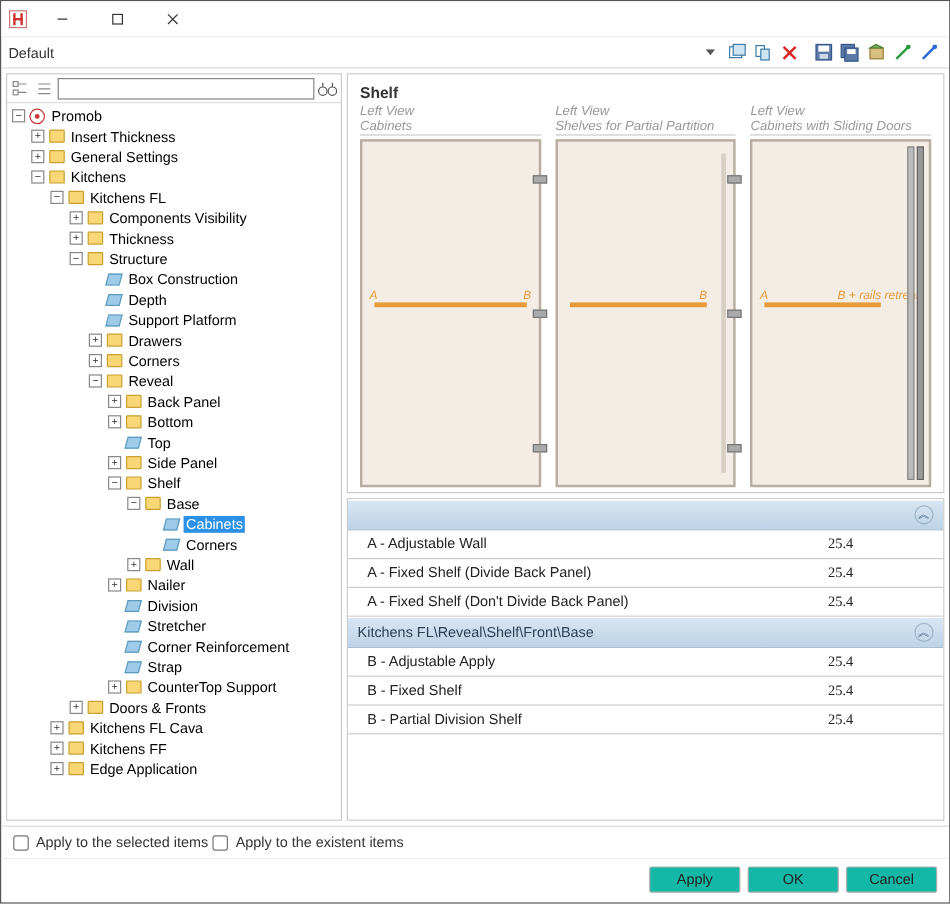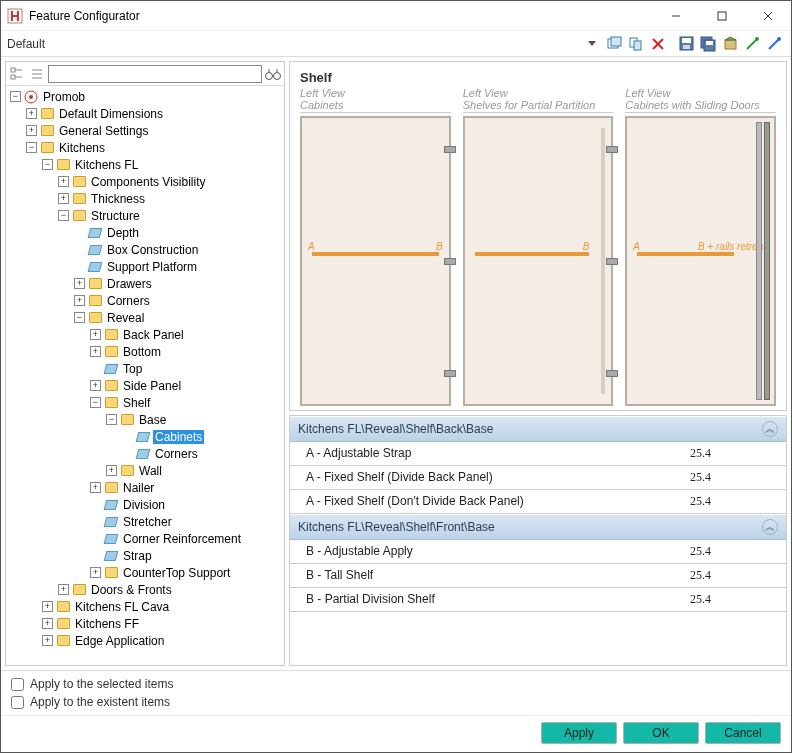--- a/index.html
+++ b/index.html
@@ -58,39 +58,38 @@
 
 
 .tables { flex:1; border:1px solid #ccc; overflow:auto; }
 .grp-hdr { background: linear-gradient(#d9e6f2,#bcd3e8); border-top:1px solid #fff; border-bottom:1px solid #a8bed4; padding:4px 8px; display:flex; align-items:center; color:#2b3f55; font-size:12px;}
 .grp-hdr .chev { margin-left:auto; width:16px; height:16px; border:1px solid #9db5cb; border-radius:8px; display:flex; align-items:center; justify-content:center; color:#4a6a8a; font-size:10px;}
 .row { display:flex; padding:4px 16px; border-bottom:1px solid #ccc; }
 .row .k { flex:1; color:#222;}
 .row .v { width:80px; text-align:left; color:#222;font-family:Liberation Serif, serif;}
 
 
-.bottom { border-top:1px solid #ddd; padding:6px 10px; display:flex; flex-direction:column; gap:4px; }
+.bottom { border-top:1px solid #ddd; padding:6px 10px; display:flex; flex-direction:row; gap:4px; }
 .chk { display:flex; align-items:center; gap:6px; color:#333;}
 .chk input { width:13px; height:13px;}
 .btnrow { display:flex; justify-content:flex-end; gap:6px; padding:6px 10px 8px; border-top:1px solid #eee;}
 .btn { min-width:76px; height:22px; border:1px solid #adadad; background:#14b8a6; border-radius:2px; color:#222; cursor:pointer;}
 </style>
 </head>
 <body>
 
 <div class="titlebar">
   <span class="icon">
     <svg width="16" height="16">
         <rect x="1" y="1" width="14" height="14" fill="#fff" stroke="#c77"></rect>
         <rect x="4" y="3" width="2" height="10" fill="#c33"></rect>
         <rect x="10" y="3" width="2" height="10" fill="#c33"></rect>
         <rect x="4" y="7" width="8" height="2" fill="#c33"></rect>
       </svg>
   </span>
-  <span class="title">Feature Configurator</span>
   <div class="winbtn">
       <svg width="10" height="10">
         <line x1="1" y1="5" x2="9" y2="5" stroke="#333"></line>
       </svg>
     </div>
   <div class="winbtn">
       <svg width="10" height="10">
         <rect x="1" y="1" width="8" height="8" fill="none" stroke="#333"></rect>
       </svg>
     </div>
@@ -204,21 +203,21 @@
               </span>
               <span class="lbl">Promob</span>
             </div>
           <ul>
             <li>
                 <div class="node">
                   <span class="exp">+</span>
                   <span class="icn">
                     <span class="fold"></span>
                   </span>
-                  <span class="lbl">Default Dimensions</span>
+                  <span class="lbl">Insert Thickness</span>
                 </div>
               </li>
             <li>
                 <div class="node">
                   <span class="exp">+</span>
                   <span class="icn">
                     <span class="fold"></span>
                   </span>
                   <span class="lbl">General Settings</span>
                 </div>
@@ -267,30 +266,30 @@
                           </span>
                           <span class="lbl">Structure</span>
                         </div>
                       <ul>
                         <li>
                             <div class="node">
                               <span class="exp none"></span>
                               <span class="icn">
                                 <span class="tag"></span>
                               </span>
-                              <span class="lbl">Depth</span>
+                              <span class="lbl">Box Construction</span>
                             </div>
                           </li>
                         <li>
                             <div class="node">
                               <span class="exp none"></span>
                               <span class="icn">
                                 <span class="tag"></span>
                               </span>
-                              <span class="lbl">Box Construction</span>
+                              <span class="lbl">Depth</span>
                             </div>
                           </li>
                         <li>
                             <div class="node">
                               <span class="exp none"></span>
                               <span class="icn">
                                 <span class="tag"></span>
                               </span>
                               <span class="lbl">Support Platform</span>
                             </div>
@@ -549,45 +548,44 @@
             <span class="rail-text">B + rails retreat</span>
             <div style="position:absolute; right:4px; top:4px; bottom:4px; width:6px; background:#999; border:1px solid #666;"></div>
             <div style="position:absolute; right:12px; top:4px; bottom:4px; width:6px; background:#bbb; border:1px solid #888;"></div>
           </div>
         </div>
       </div>
     </div>
 
     <div class="tables">
       <div class="grp-hdr">
-          <span>Kitchens FL\Reveal\Shelf\Back\Base</span>
           <span class="chev">︽</span>
         </div>
       <div class="row">
-          <span class="k">A - Adjustable Strap</span>
+          <span class="k">A - Adjustable Wall</span>
           <span class="v">25.4</span>
         </div>
       <div class="row">
           <span class="k">A - Fixed Shelf (Divide Back Panel)</span>
           <span class="v">25.4</span>
         </div>
       <div class="row">
           <span class="k">A - Fixed Shelf (Don't Divide Back Panel)</span>
           <span class="v">25.4</span>
         </div>
       <div class="grp-hdr">
           <span>Kitchens FL\Reveal\Shelf\Front\Base</span>
           <span class="chev">︽</span>
         </div>
       <div class="row">
           <span class="k">B - Adjustable Apply</span>
           <span class="v">25.4</span>
         </div>
       <div class="row">
-          <span class="k">B - Tall Shelf</span>
+          <span class="k">B - Fixed Shelf</span>
           <span class="v">25.4</span>
         </div>
       <div class="row">
           <span class="k">B - Partial Division Shelf</span>
           <span class="v">25.4</span>
         </div>
     </div>
   </div>
 </div>
 

